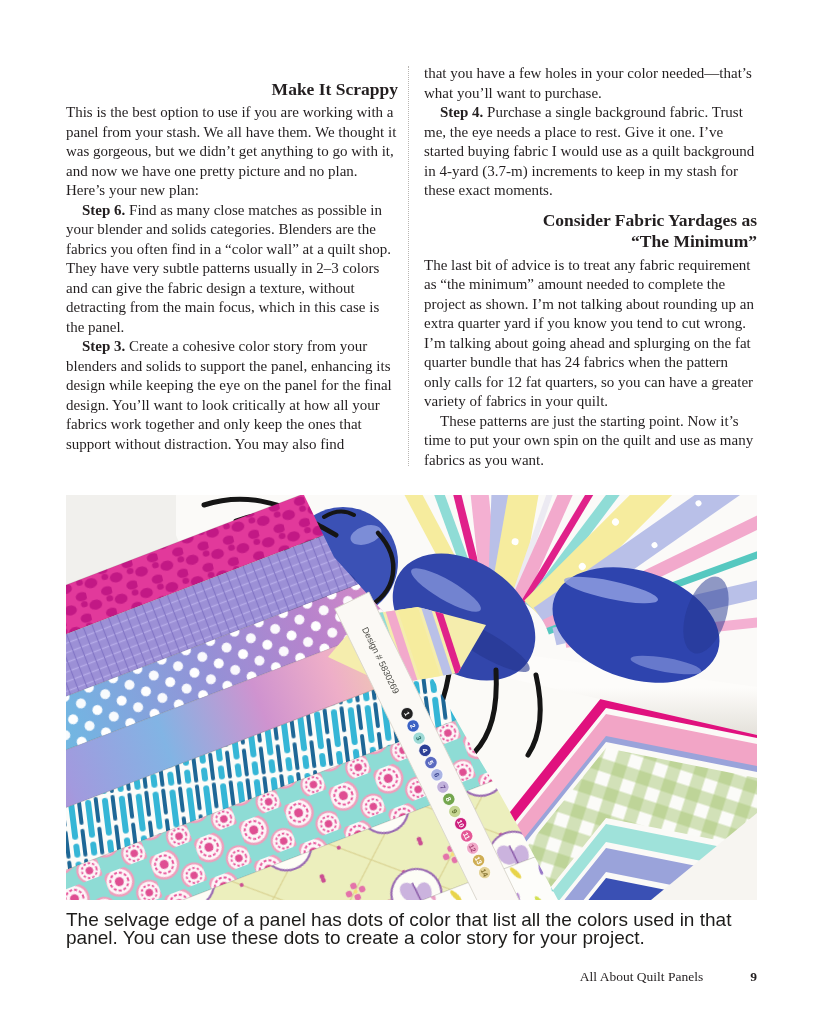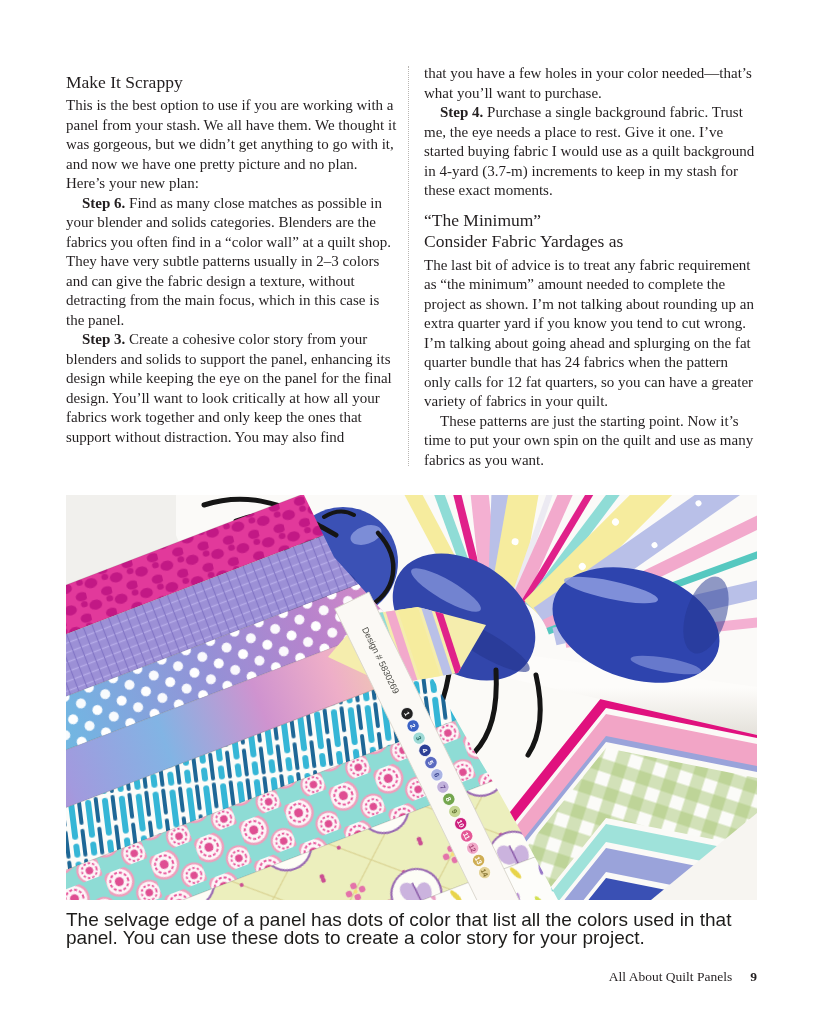--- a/index.html
+++ b/index.html
@@ -4,58 +4,58 @@
 <style>
   html,body{margin:0;padding:0;background:#ffffff;}
   .page{
     position:relative;width:819px;height:1024px;background:#ffffff;overflow:hidden;
     font-family:"Liberation Serif","DejaVu Serif",serif;color:#231f20;
     box-sizing:border-box;padding:64px 62px 0 66px;
   }
   .columns{position:relative;display:flex;width:691px;}
   .col{width:332px;font-size:15px;line-height:19.5px;text-align:left;}
   .col.right{width:333px;margin-left:26px;}
-  .col h2{font-size:17.5px;line-height:21px;margin:8px 0 3px 0;font-weight:normal;}
+  .col h2{font-size:17.5px;line-height:21px;margin:15px 0 3px 0;font-weight:bold;text-align:right;}
   .col h2.mid{margin-top:9px;margin-bottom:4px;}
   .col h2 span{display:block;}
   .col p{margin:0;}
   .col p.indent{text-indent:16px;}
   .col p strong{font-weight:bold;margin-top:12px;}
   .divider{position:absolute;left:342px;top:2px;bottom:4px;width:0;border-left:1px dotted #b9b6b3;}
   .photo{display:block;margin-top:25px;}
   .caption{
     width:691px;margin-top:11px;font-family:"Liberation Sans","DejaVu Sans",sans-serif;
     font-size:19px;line-height:18px;color:#1d1c1a;letter-spacing:0px;
   }
   .footer{
     width:691px;margin-top:22px;display:flex;justify-content:flex-end;align-items:baseline;
     font-size:13.5px;color:#231f20;
   }
-  .footer .ptitle{margin-right:18px;}
+  .footer .ptitle{margin-right:47px;}
   .footer .pnum{font-weight:bold;}
 </style>
 </head>
 <body>
 
 <div class="page">
 
   <div class="columns">
     <div class="col left">
       <h2>Make It Scrappy</h2>
       <p><strong></strong><span>This is the best option to use if you are working with a panel from your stash. We all have them. We thought it was gorgeous, but we didn’t get anything to go with it, and now we have one pretty picture and no plan. Here’s your new plan:</span></p>
       <p class="indent"><strong>Step 6.</strong><span> Find as many close matches as possible in your blender and solids categories. Blenders are the fabrics you often find in a “color wall” at a quilt shop. They have very subtle patterns usually in 2–3 colors and can give the fabric design a texture, without detracting from the main focus, which in this case is the panel.</span></p>
       <p class="indent"><strong>Step 3.</strong><span> Create a cohesive color story from your blenders and solids to support the panel, enhancing its design while keeping the eye on the panel for the final design. You’ll want to look critically at how all your fabrics work together and only keep the ones that support without distraction. You may also find</span></p>
     </div>
     <div class="divider"></div>
     <div class="col right">
       <p><strong></strong><span>that you have a few holes in your color needed—that’s what you’ll want to purchase.</span></p>
       <p class="indent"><strong>Step 4.</strong><span> Purchase a single background fabric. Trust me, the eye needs a place to rest. Give it one. I’ve started buying fabric I would use as a quilt background in 4-yard (3.7-m) increments to keep in my stash for these exact moments.</span></p>
       <h2 class="mid">
+        <span>Consider Fabric Yardages as</span>
         <span>“The Minimum”</span>
-        <span>Consider Fabric Yardages as</span>
       </h2>
       <p><strong></strong><span>The last bit of advice is to treat any fabric requirement as “the minimum” amount needed to complete the project as shown. I’m not talking about rounding up an extra quarter yard if you know you tend to cut wrong. I’m talking about going ahead and splurging on the fat quarter bundle that has 24 fabrics when the pattern only calls for 12 fat quarters, so you can have a greater variety of fabrics in your quilt.</span></p>
       <p class="indent"><strong></strong><span>These patterns are just the starting point. Now it’s time to put your own spin on the quilt and use as many fabrics as you want.</span></p>
     </div>
   </div>
 
   <svg class="photo" width="691" height="405" viewBox="0 0 691 405" role="img">
     <defs>
       <clipPath id="photoClip">
           <rect x="0" y="0" width="691" height="405"></rect>

